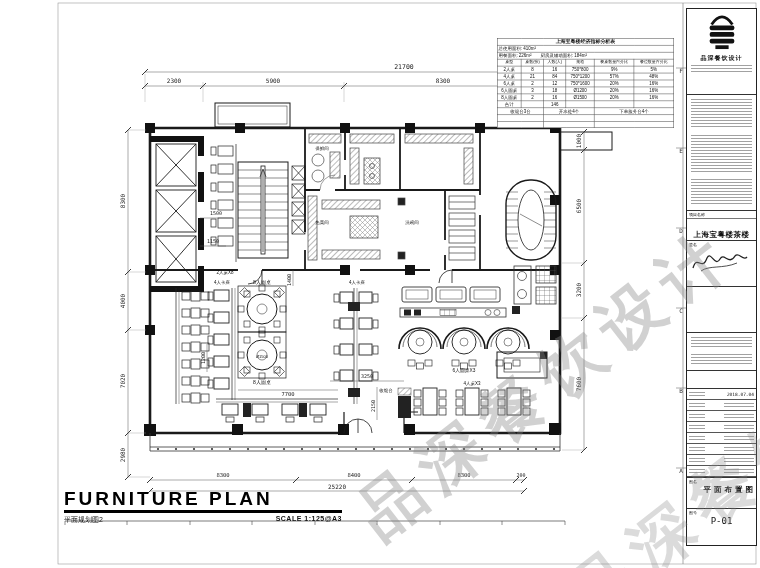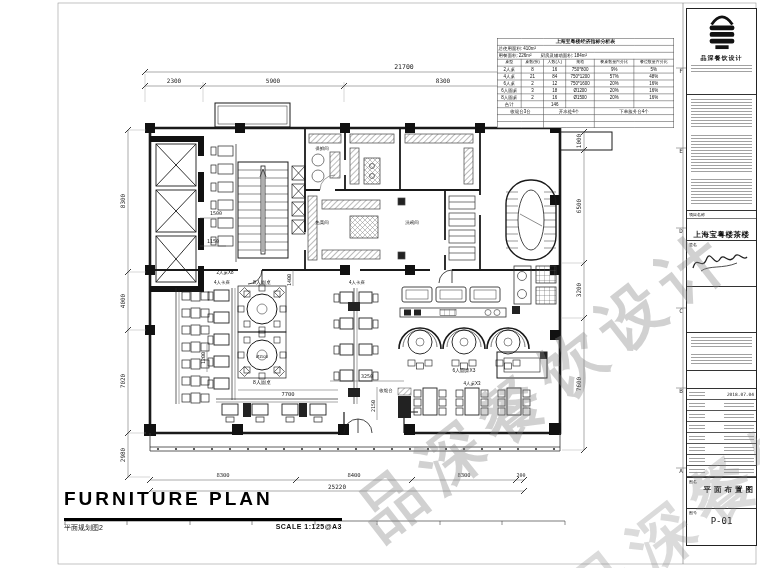--- a/index.html
+++ b/index.html
@@ -50,21 +50,21 @@
 
   
   .wm{position:absolute;font-weight:bold;white-space:nowrap;pointer-events:none;
       transform:rotate(-38deg);font-family:"Liberation Sans",sans-serif}
   .wm1{left:318px;top:340px;font-size:64px;letter-spacing:12px;color:rgba(135,135,135,.38)}
   .wm2{left:545px;top:468px;font-size:64px;letter-spacing:12px;color:rgba(135,135,135,.30)}
 
   
   .fp{position:absolute;left:64px;top:488px;width:278px}
   .fp-title{font-size:19px;font-weight:bold;letter-spacing:3px;color:#000;
-            border-bottom:3px solid #000;padding-bottom:8px}
+            border-bottom:3px solid #000;padding-bottom:0}
   .fp-sub{display:flex;justify-content:space-between;font-size:7px;margin-top:2px}
   .fp-sub .sc{font-weight:bold;letter-spacing:.5px}
 </style>
 </head>
 <body>
 
 <svg class="plan" width="760" height="568" viewBox="0 0 760 568">
   <defs>
     <pattern id="h45" width="4" height="4" patternTransform="rotate(45)" patternUnits="userSpaceOnUse">
       <line x1="0" y1="0" x2="0" y2="4" stroke="#777" stroke-width="1"></line>

